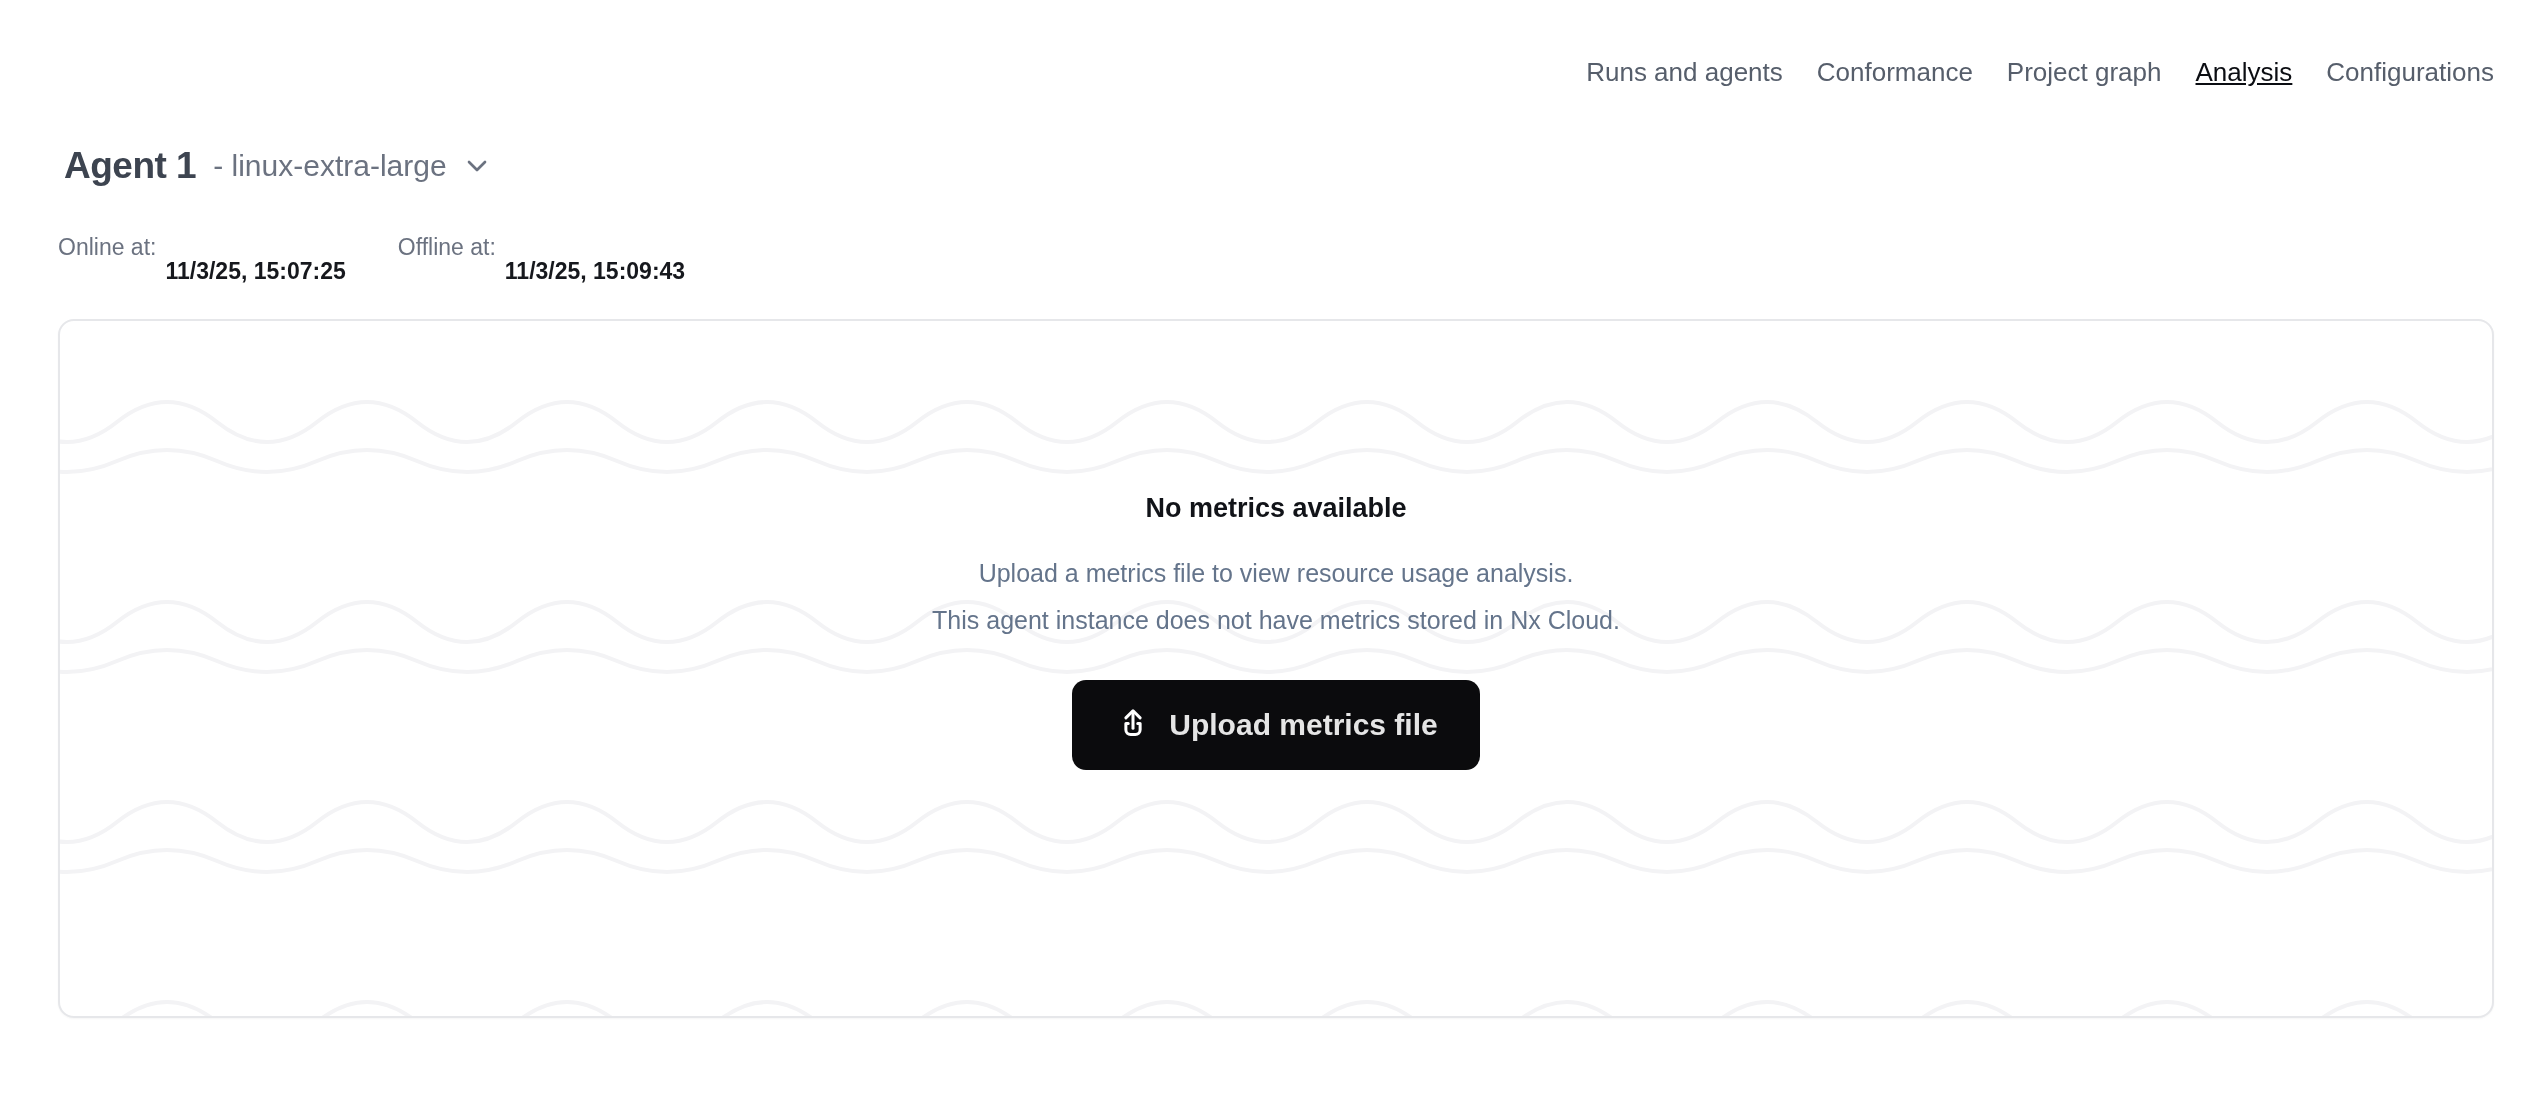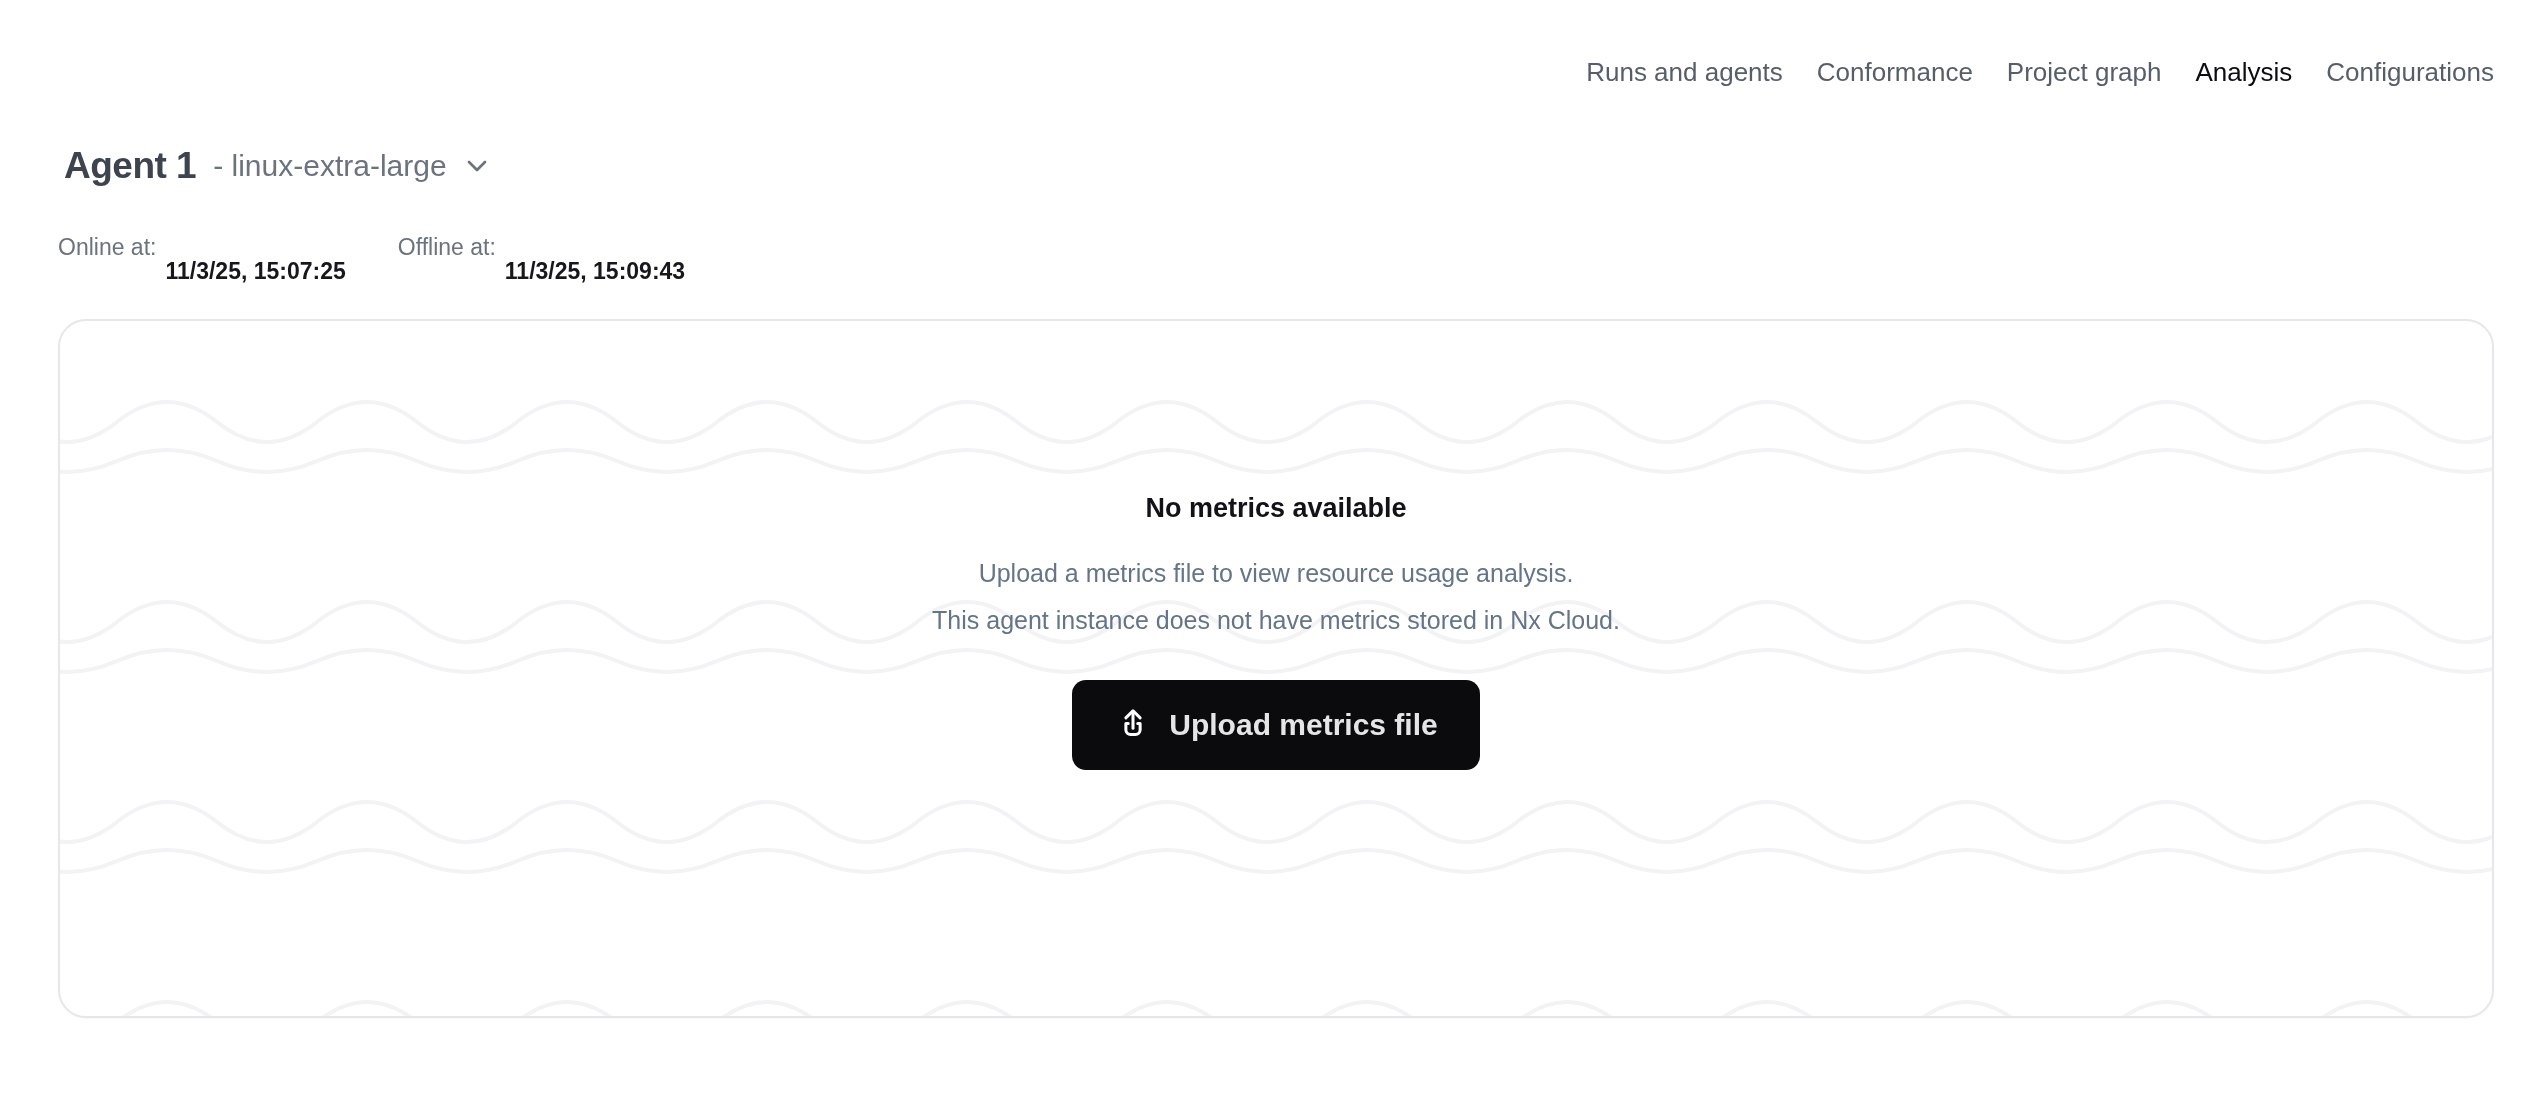--- a/index.html
+++ b/index.html
@@ -2,36 +2,36 @@
 <html><head>
 <meta charset="utf-8">
 <style>
   html,body{margin:0;padding:0;background:#fff;}
   body{font-family:"Liberation Sans","DejaVu Sans",sans-serif;-webkit-font-smoothing:antialiased;}
   .page{position:relative;width:2546px;height:1112px;background:#fff;overflow:hidden;}
 
   
   .top-nav{position:absolute;top:57px;right:52px;display:flex;gap:34px;font-size:26px;line-height:30px;color:#565e6b;white-space:nowrap;}
   .nav-item{cursor:pointer;}
-  .nav-item.active{color:#0b0d12;font-weight:500;}
+  .nav-item.active{color:#0b0d12;font-weight:500;text-decoration:underline;}
 
   
   .header-row{position:absolute;left:64px;top:144px;display:flex;align-items:center;}
   .page-title{font-size:37px;font-weight:700;color:#3d4450;letter-spacing:-0.5px;line-height:44px;}
   .agent-subtitle{font-size:30px;color:#6b7280;margin-left:17px;line-height:40px;}
   .chev{margin-left:14px;display:flex;align-items:center;cursor:pointer;}
 
   .meta-row{position:absolute;left:58px;top:233px;display:flex;gap:52px;font-size:23px;line-height:28px;align-items:flex-end;}
   .meta-pair{display:flex;}
   .meta-label{color:#6b7280;}
   .meta-value{color:#16181d;font-weight:700;margin-left:9px;margin-top:24px;}
 
   
   .card{position:absolute;left:58px;top:319px;width:2436px;height:699px;box-sizing:border-box;
-        border:2px solid #e6e7ea;border-radius:28px;background:#fff;overflow:hidden;
+        border:2px solid #e6e7ea;border-radius:16px;background:#fff;overflow:hidden;
         box-shadow:0 1px 2px rgba(0,0,0,0.04);}
   .waves{position:absolute;left:0;top:0;pointer-events:none;}
 
   .card-content{position:absolute;left:0;top:0;right:0;bottom:0;display:flex;flex-direction:column;
                 align-items:center;text-align:center;padding-top:171px;box-sizing:border-box;}
   .es-heading{font-size:27px;font-weight:700;color:#111318;line-height:32px;}
   .es-body{margin-top:26px;font-size:25px;color:#64748b;line-height:47px;}
   .upload-btn{margin-top:36px;display:flex;align-items:center;gap:17px;height:90px;padding:0 42px;
               background:#0b0b0d;color:#e5e5e5;border:none;border-radius:14px;
               font-size:30px;font-weight:700;font-family:inherit;cursor:pointer;}

